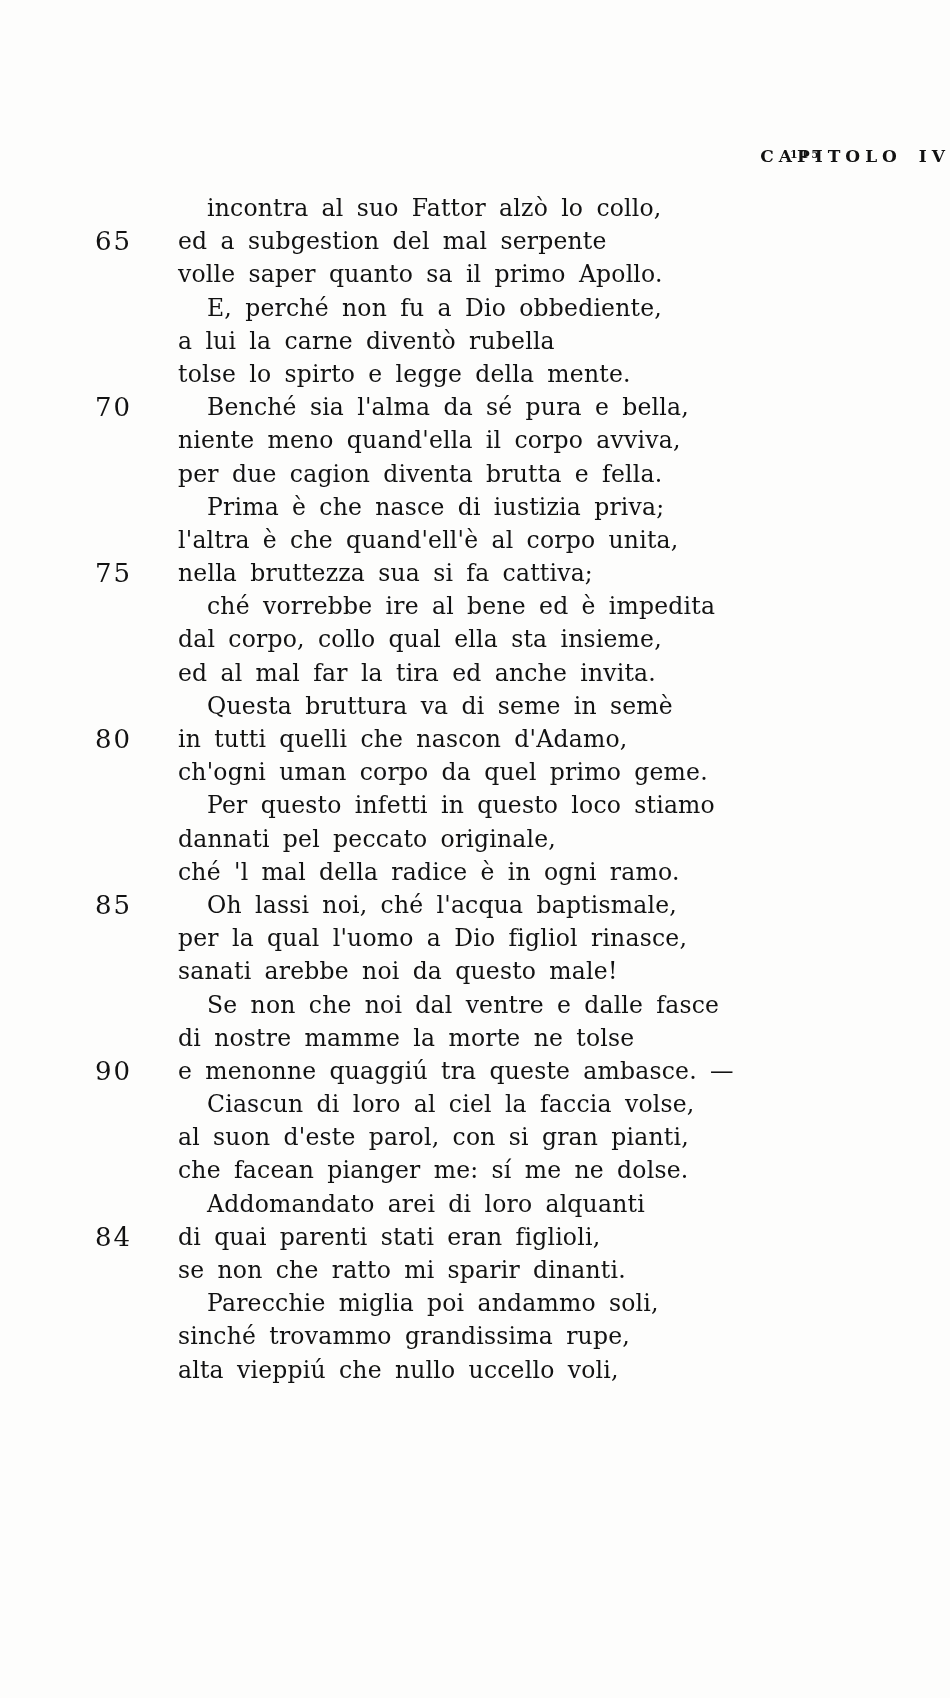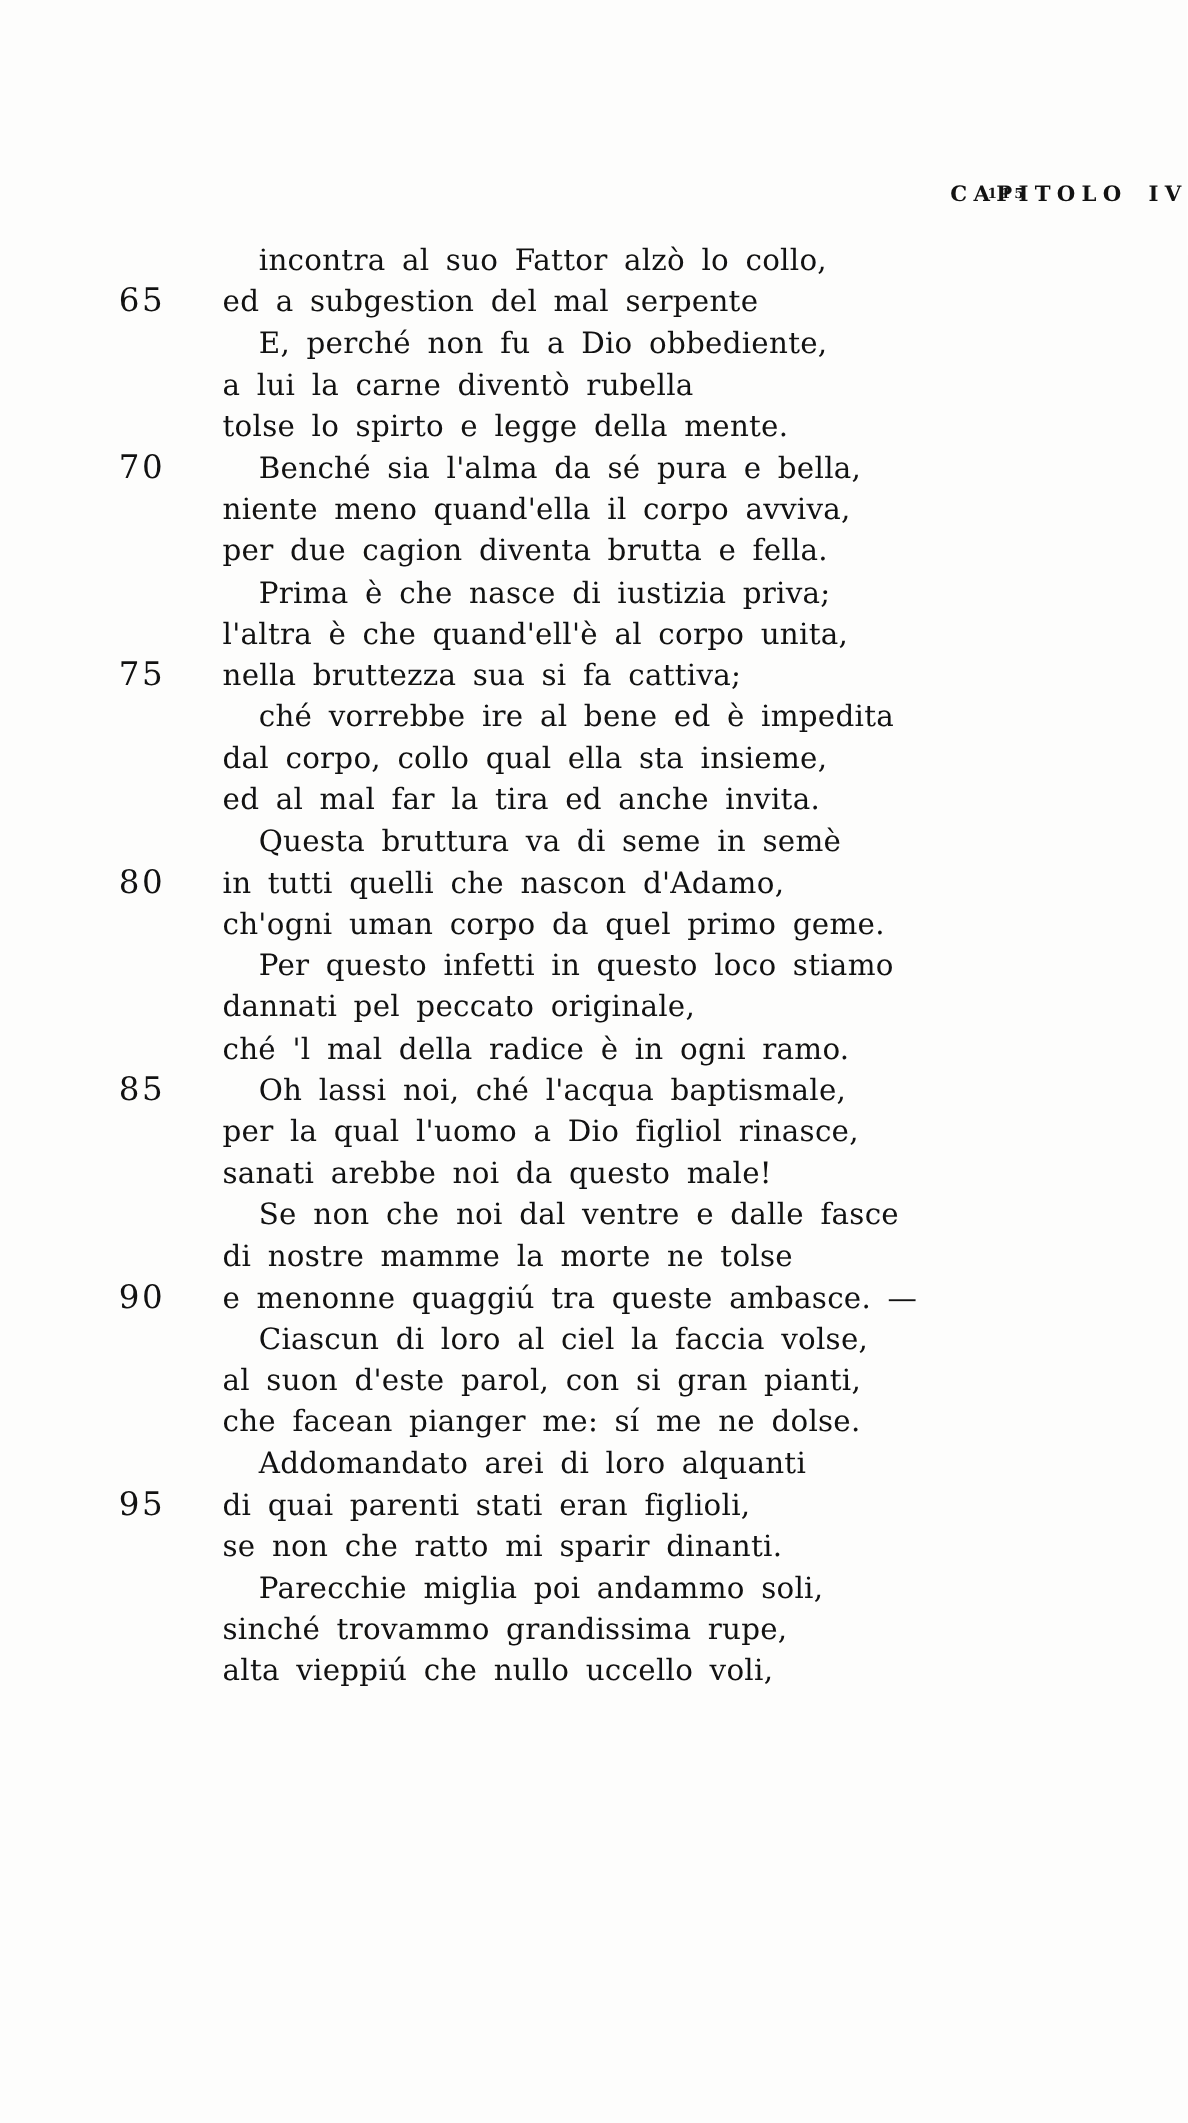--- a/index.html
+++ b/index.html
@@ -77,20 +77,21 @@
 <div class="page">
 
   <div class="running-header">
     <div class="header-title">CAPITOLO IV</div>
     <div class="page-number">115</div>
   </div>
 
   <div class="poem">
       <div class="poem-line indent"><span class="line-text">incontra al suo Fattor alzò lo collo,</span></div>
       <div class="poem-line"><span class="line-num">65</span><span class="line-text">ed a subgestion del mal serpente</span></div>
+      <div class="poem-line"><span class="line-text">volle saper quanto sa il primo Apollo.</span></div>
       <div class="poem-line indent"><span class="line-text">E, perché non fu a Dio obbediente,</span></div>
       <div class="poem-line"><span class="line-text">a lui la carne diventò rubella</span></div>
       <div class="poem-line"><span class="line-text">tolse lo spirto e legge della mente.</span></div>
       <div class="poem-line indent"><span class="line-num">70</span><span class="line-text">Benché sia l'alma da sé pura e bella,</span></div>
       <div class="poem-line"><span class="line-text">niente meno quand'ella il corpo avviva,</span></div>
       <div class="poem-line"><span class="line-text">per due cagion diventa brutta e fella.</span></div>
       <div class="poem-line indent"><span class="line-text">Prima è che nasce di iustizia priva;</span></div>
       <div class="poem-line"><span class="line-text">l'altra è che quand'ell'è al corpo unita,</span></div>
       <div class="poem-line"><span class="line-num">75</span><span class="line-text">nella bruttezza sua si fa cattiva;</span></div>
       <div class="poem-line indent"><span class="line-text">ché vorrebbe ire al bene ed è impedita</span></div>
@@ -105,20 +106,20 @@
       <div class="poem-line indent"><span class="line-num">85</span><span class="line-text">Oh lassi noi, ché l'acqua baptismale,</span></div>
       <div class="poem-line"><span class="line-text">per la qual l'uomo a Dio figliol rinasce,</span></div>
       <div class="poem-line"><span class="line-text">sanati arebbe noi da questo male!</span></div>
       <div class="poem-line indent"><span class="line-text">Se non che noi dal ventre e dalle fasce</span></div>
       <div class="poem-line"><span class="line-text">di nostre mamme la morte ne tolse</span></div>
       <div class="poem-line"><span class="line-num">90</span><span class="line-text">e menonne quaggiú tra queste ambasce. —</span></div>
       <div class="poem-line indent"><span class="line-text">Ciascun di loro al ciel la faccia volse,</span></div>
       <div class="poem-line"><span class="line-text">al suon d'este parol, con si gran pianti,</span></div>
       <div class="poem-line"><span class="line-text">che facean pianger me: sí me ne dolse.</span></div>
       <div class="poem-line indent"><span class="line-text">Addomandato arei di loro alquanti</span></div>
-      <div class="poem-line"><span class="line-num">95</span><span class="line-text">di quai parenti stati eran figlioli,</span></div>
+      <div class="poem-line"><span class="line-num">84</span><span class="line-text">di quai parenti stati eran figlioli,</span></div>
       <div class="poem-line"><span class="line-text">se non che ratto mi sparir dinanti.</span></div>
       <div class="poem-line indent"><span class="line-text">Parecchie miglia poi andammo soli,</span></div>
       <div class="poem-line"><span class="line-text">sinché trovammo grandissima rupe,</span></div>
       <div class="poem-line"><span class="line-text">alta vieppiú che nullo uccello voli,</span></div>
     </div>
 
 </div>
 
 </body></html>

